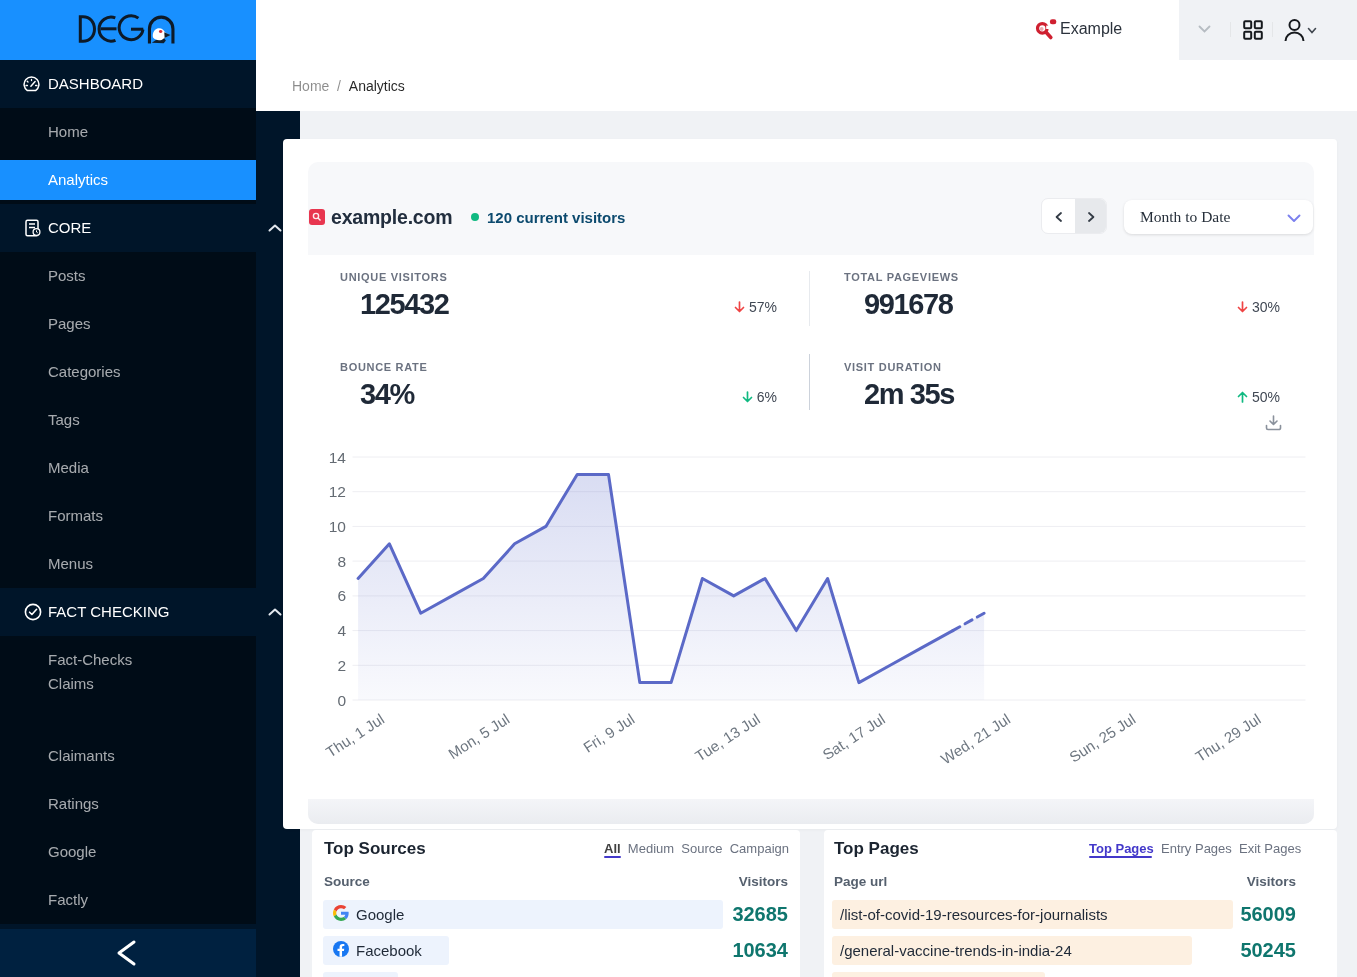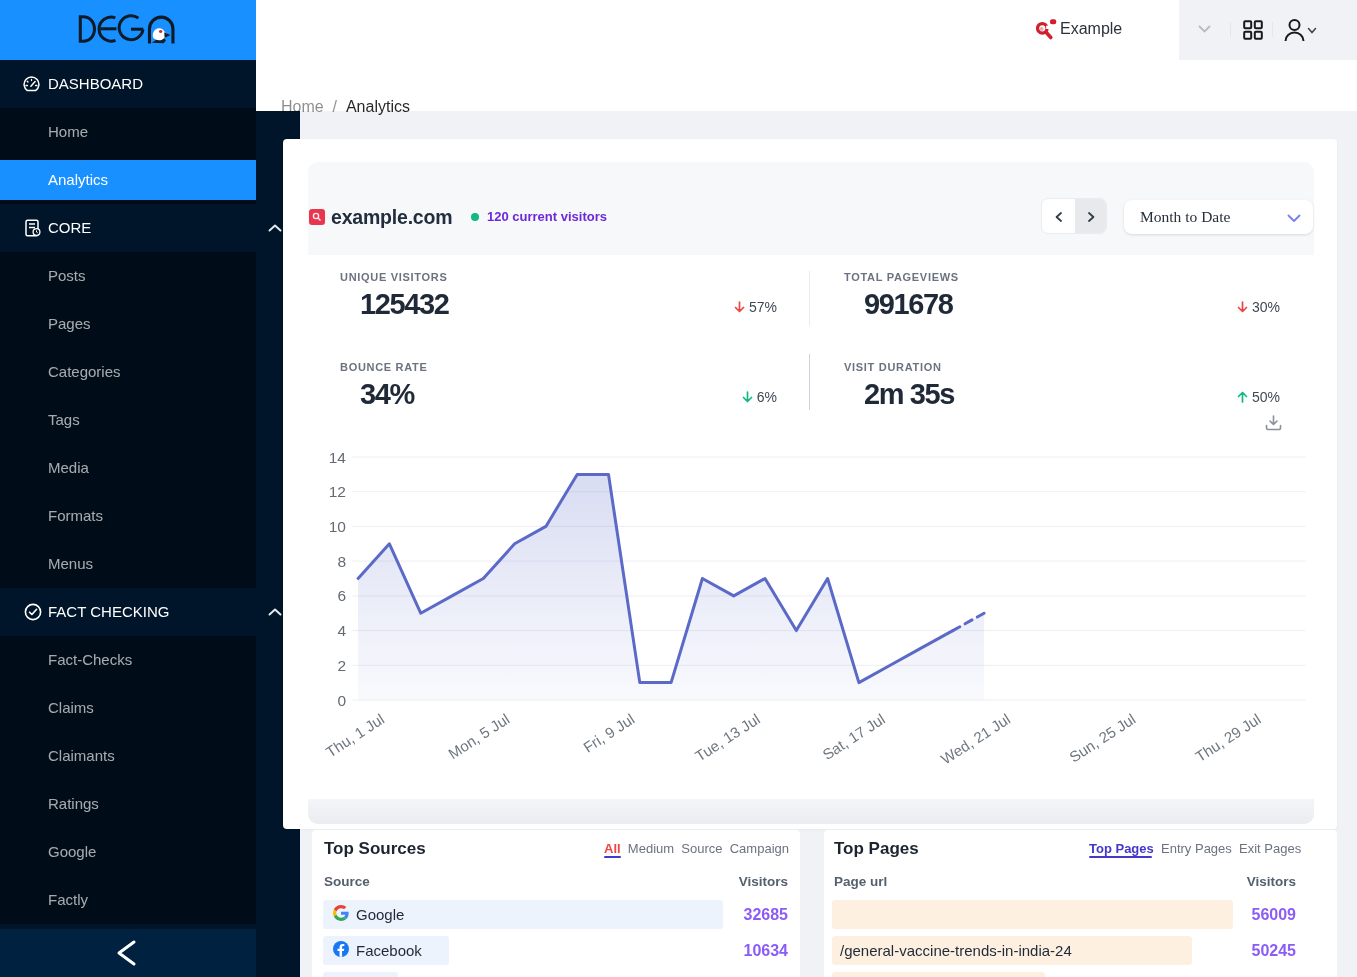--- a/index.html
+++ b/index.html
@@ -15,21 +15,21 @@
         color:rgba(255,255,255,0.65); }
   .mi .txt { position:absolute; left:48px; top:0; }
   .mhead { color:#fff; }
   .sel { background:#1890ff; color:#fff; }
   .caret { position:absolute; right:18px; top:14px; }
   #trigger { position:absolute; left:0; top:929px; width:256px; height:48px; background:#002140; }
 
   
   #topbar { position:absolute; left:256px; top:0; width:923px; height:60px; background:#fff; }
   #crumbbar { position:absolute; left:256px; top:60px; width:1101px; height:51px; background:#fff; }
-  #crumb { position:absolute; left:25px; top:18px; font-size:16px; color:rgba(0,0,0,0.45);margin-top:20px; }
+  #crumb { position:absolute; left:36px; top:18px; font-size:14px; color:rgba(0,0,0,0.45); }
   #crumb b { color:rgba(0,0,0,0.85); font-weight:400; }
 
   
   #bigcard { position:absolute; left:283px; top:139px; width:1054px; height:690px;
              background:#fff; border-radius:4px; box-shadow:0 1px 3px rgba(0,0,0,0.04); }
   #inner { position:absolute; left:24.5px; top:23px; width:1006px; height:662px;
            background:#f7f8fa; border-radius:10px; }
   #whitezone { position:absolute; left:0; top:93px; width:1006px; height:544px; background:#fff; }
 
   .statlabel { position:absolute; font-size:11px; font-weight:bold; letter-spacing:0.7px;
@@ -38,21 +38,21 @@
   .delta { position:absolute; font-size:14px; color:#404854; }
   .vsep { position:absolute; width:1px; background:#e5e7eb; }
 
   
   .panel { position:absolute; top:830px; height:147px; background:#fff; border-radius:4px 4px 0 0; }
   .ptitle { position:absolute; font-size:17px; font-weight:bold; color:#1b2430; }
   .tabs { position:absolute; font-size:13px; color:#6b7280; }
   .thead { position:absolute; font-size:13.5px; font-weight:bold; color:#55606e; }
   .rowbar { position:absolute; height:29px; border-radius:3px; }
   .rowtxt { position:absolute; font-size:15px; color:#1f2937; line-height:29px; }
-  .rownum { position:absolute; font-size:16px; font-weight:600; color:#8b5cf6; line-height:29px; text-align:right; }
+  .rownum { position:absolute; font-size:20px; font-weight:600; color:#0f766e; line-height:29px; text-align:right; }
 </style>
 </head>
 <body>
 
 <div id="sidebar">
   <div class="band" style="top:108px; height:96px;"></div>
   <div class="band" style="top:252px; height:336px;"></div>
   <div class="band" style="top:636px; height:288px;"></div>
   <div id="logo"></div>
   <div id="degalogo" class="abs" style="left:78px; top:14px;">
@@ -132,21 +132,21 @@
     </div>
   <div class="mi mhead" style="top:592px;">
       <span class="txt">FACT CHECKING</span>
     </div>
   <div class="mi" style="top:544px;">
       <span class="txt">Menus</span>
     </div>
   <div class="mi" style="top:640px;">
       <span class="txt">Fact-Checks</span>
     </div>
-  <div class="mi" style="top:688px;padding-left:8px;">
+  <div class="mi" style="top:664px;padding-left:8px;">
       <span class="txt">Claims</span>
     </div>
   <div class="mi" style="top:736px;">
       <span class="txt">Claimants</span>
     </div>
   <div class="mi" style="top:784px;">
       <span class="txt">Ratings</span>
     </div>
   <div class="mi" style="top:832px;">
       <span class="txt">Google</span>
@@ -201,21 +201,21 @@
   <div id="inner">
 
     <div class="abs" style="left:1px; top:47px; width:16px; height:16px; background:#e8364f; border-radius:3px;">
       <svg width="16" height="16" viewBox="0 0 16 16">
           <circle cx="7" cy="7" r="2.6" fill="none" stroke="#fff" stroke-width="1.4" opacity="0.9"></circle>
           <path d="M9 9 L11.5 11.5" stroke="#fff" stroke-width="1.4" opacity="0.9"></path>
         </svg>
     </div>
     <div class="abs" style="left:23.5px; top:44px; font-size:19.5px; font-weight:bold; color:#222e3e; letter-spacing:-0.2px;">example.com</div>
     <div class="abs" style="left:163.5px; top:51px; width:8px; height:8px; border-radius:50%; background:#10b981;"></div>
-    <div class="abs" style="left:179.5px; top:47px; font-size:13px; font-weight:600; color:#6d28d9;">120 current visitors</div>
+    <div class="abs" style="left:179.5px; top:47px; font-size:15px; font-weight:600; color:#0c4a6e;">120 current visitors</div>
     <div class="abs" style="left:733.5px; top:36px; width:66px; height:35.5px; background:#fff; border:1px solid #ebecef; border-radius:7px; overflow:hidden;">
       <div class="abs" style="left:33px; top:0; width:33px; height:36px; background:#e7e9ec;"></div>
       <svg class="abs" style="left:12px; top:13px;" width="10" height="10" viewBox="0 0 10 10">
           <path d="M7 1 L2.6 5 L7 9" stroke="#343c46" stroke-width="1.8" fill="none" stroke-linecap="round" stroke-linejoin="round"></path>
         </svg>
       <svg class="abs" style="left:44px; top:13px;" width="10" height="10" viewBox="0 0 10 10">
           <path d="M3 1 L7.4 5 L3 9" stroke="#343c46" stroke-width="1.8" fill="none" stroke-linecap="round" stroke-linejoin="round"></path>
         </svg>
     </div>
     <div class="abs" style="left:816.5px; top:38px; width:189px; height:34px; background:#fff; border-radius:8px; box-shadow:0 1px 3px rgba(0,0,0,0.12);">
@@ -297,21 +297,21 @@
           <text x="1136.3" y="722" transform="rotate(-33 1136.3 722)">Sun, 25 Jul</text>
           <text x="1261.6" y="722" transform="rotate(-33 1261.6 722)">Thu, 29 Jul</text>
         </g>
       </svg>
     </div>
   </div>
 </div>
 
 <div class="panel" id="panelL" style="left:312px; width:488px;">
   <div class="ptitle" style="left:12px; top:9px;">Top Sources</div>
-  <div class="tabs" style="left:292px; top:11px;"><b style="color:#ef4444;">All</b>&nbsp;&nbsp;Medium&nbsp;&nbsp;Source&nbsp;&nbsp;Campaign</div>
+  <div class="tabs" style="left:292px; top:11px;"><b style="color:#404040;">All</b>&nbsp;&nbsp;Medium&nbsp;&nbsp;Source&nbsp;&nbsp;Campaign</div>
   <div class="abs" style="left:292px; top:25.5px; width:17px; height:2.5px; background:#4338ca; border-radius:2px;"></div>
   <div class="thead" style="left:12px; top:44px;">Source</div>
   <div class="thead" style="left:396px; top:44px; width:80px; text-align:right;">Visitors</div>
 
   <div class="rowbar" style="left:11px; top:70px; width:400px; background:#edf3fd;"></div>
   <svg class="abs" style="left:20.5px; top:75px;" width="16" height="16" viewBox="0 0 48 48">
     <path fill="#EA4335" d="M24 9.5c3.54 0 6.71 1.22 9.21 3.6l6.85-6.85C35.9 2.38 30.47 0 24 0 14.62 0 6.51 5.38 2.56 13.22l7.98 6.19C12.43 13.72 17.74 9.5 24 9.5z"></path>
     <path fill="#4285F4" d="M46.98 24.55c0-1.57-.15-3.09-.38-4.55H24v9.02h12.94c-.58 2.96-2.26 5.48-4.78 7.18l7.73 6c4.51-4.18 7.09-10.36 7.09-17.65z"></path>
     <path fill="#FBBC05" d="M10.53 28.59c-.48-1.45-.76-2.99-.76-4.59s.27-3.14.76-4.59l-7.98-6.19C.92 16.46 0 20.12 0 24c0 3.88.92 7.54 2.56 10.78l7.97-6.19z"></path>
     <path fill="#34A853" d="M24 48c6.48 0 11.93-2.13 15.89-5.81l-7.73-6c-2.15 1.45-4.92 2.3-8.16 2.3-6.26 0-11.57-4.22-13.47-9.91l-7.98 6.19C6.51 42.62 14.62 48 24 48z"></path>
@@ -331,20 +331,21 @@
 </div>
 
 <div class="panel" id="panelR" style="left:824px; width:513px;">
   <div class="ptitle" style="left:10px; top:9px;">Top Pages</div>
   <div class="tabs" style="left:265px; top:11px;"><b style="color:#4338ca;">Top Pages</b>&nbsp;&nbsp;Entry Pages&nbsp;&nbsp;Exit Pages</div>
   <div class="abs" style="left:265px; top:25.5px; width:63px; height:2.5px; background:#4338ca; border-radius:2px;"></div>
   <div class="thead" style="left:10px; top:44px;">Page url</div>
   <div class="thead" style="left:392px; top:44px; width:80px; text-align:right;">Visitors</div>
 
   <div class="rowbar" style="left:8px; top:70px; width:401px; background:#fdf0e1;"></div>
+  <div class="rowtxt" style="left:16px; top:70px;">/list-of-covid-19-resources-for-journalists</div>
   <div class="rownum" style="left:392px; top:70px; width:80px;">56009</div>
 
   <div class="rowbar" style="left:8px; top:106px; width:360px; background:#fdf0e1;"></div>
   <div class="rowtxt" style="left:16px; top:106px;">/general-vaccine-trends-in-india-24</div>
   <div class="rownum" style="left:392px; top:106px; width:80px;">50245</div>
 
   <div class="rowbar" style="left:8px; top:142px; width:213px; background:#fdf0e1;"></div>
 </div>
 
 </body></html>

